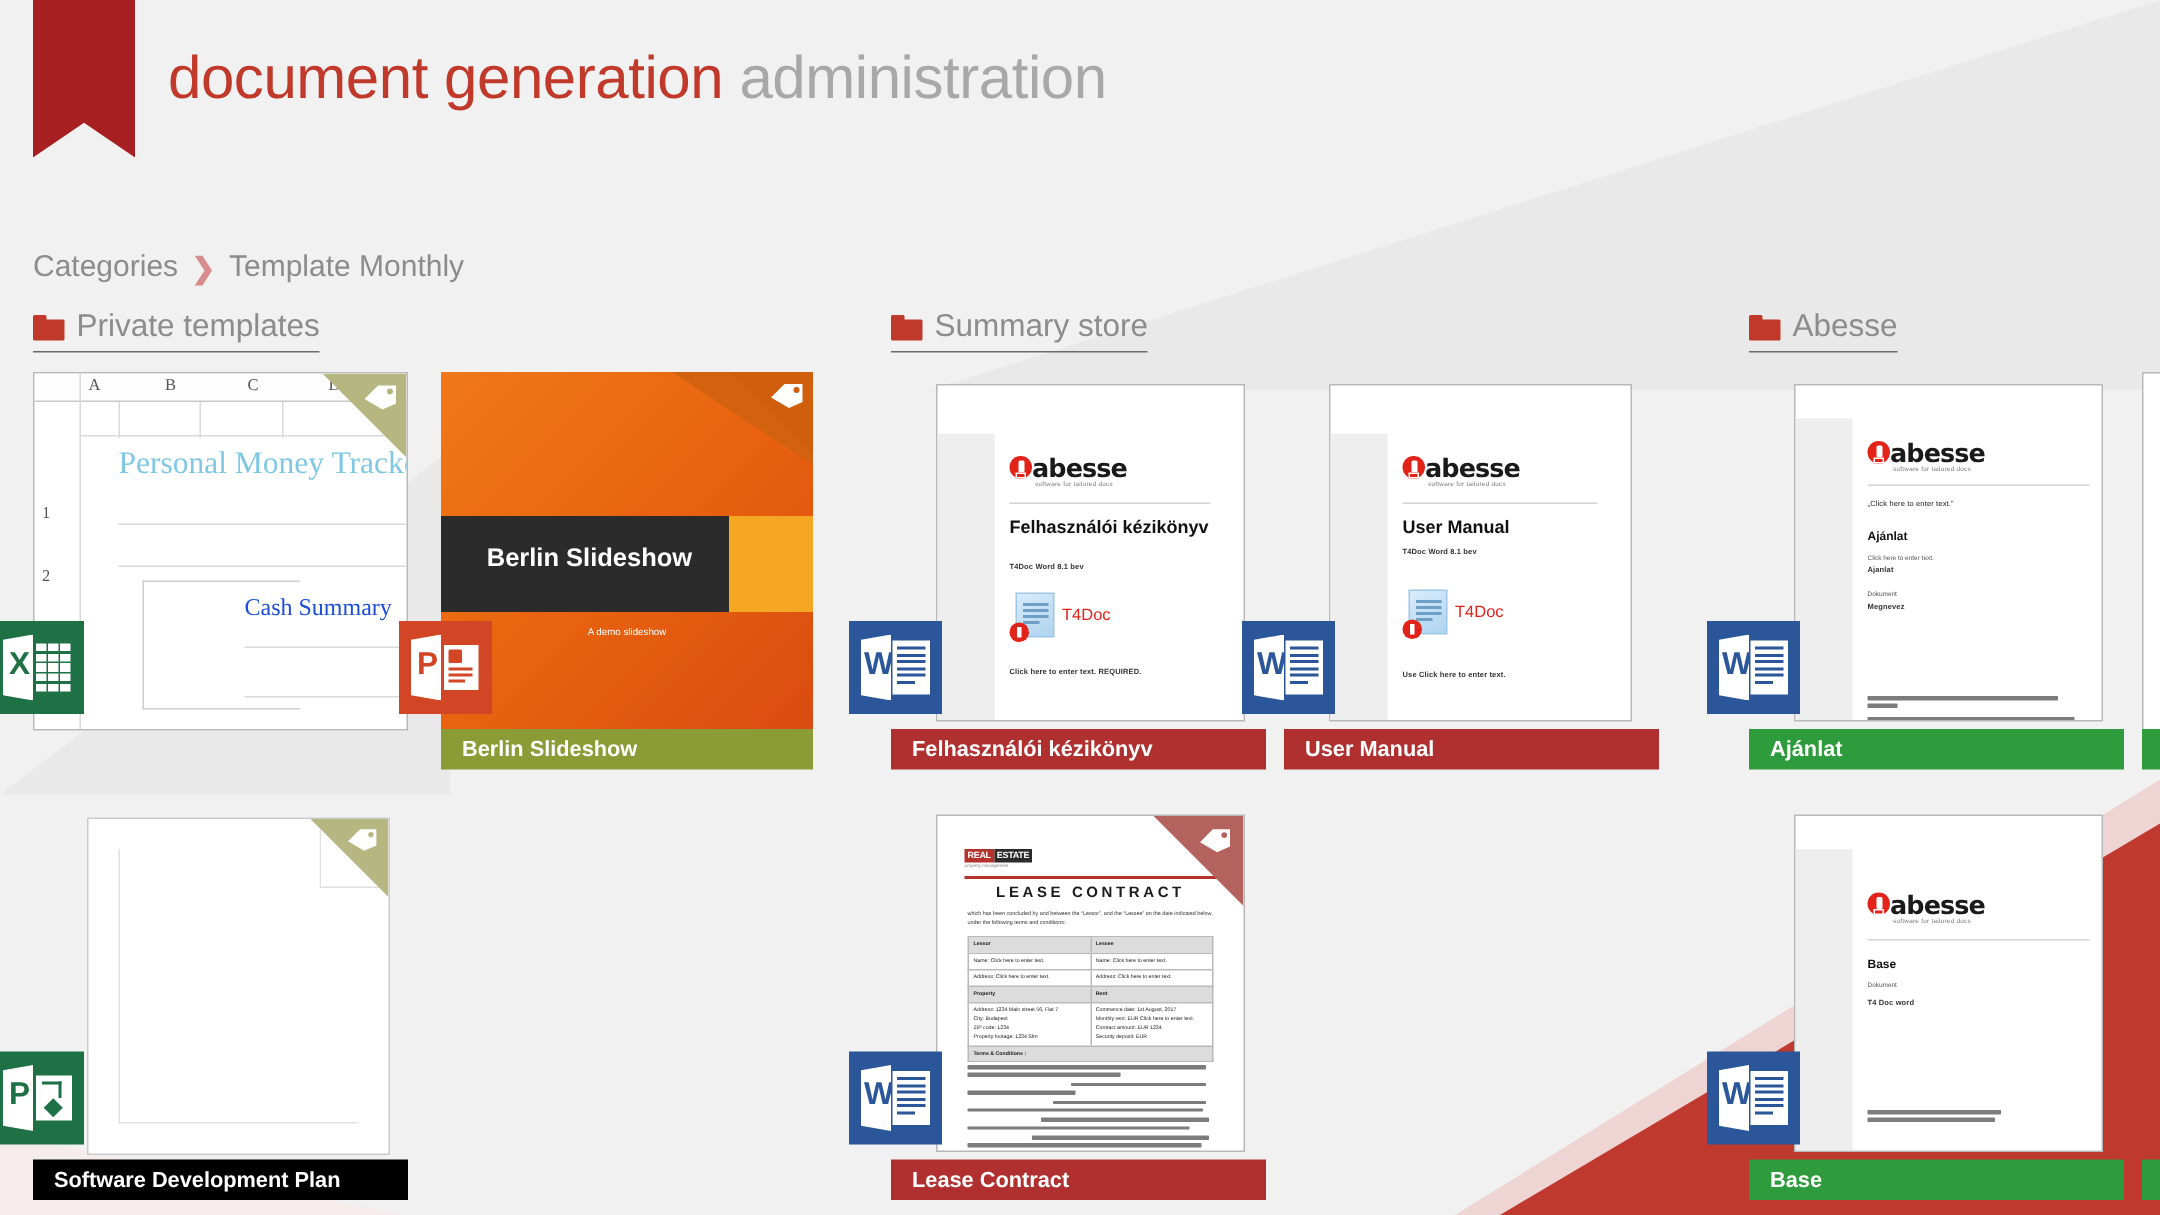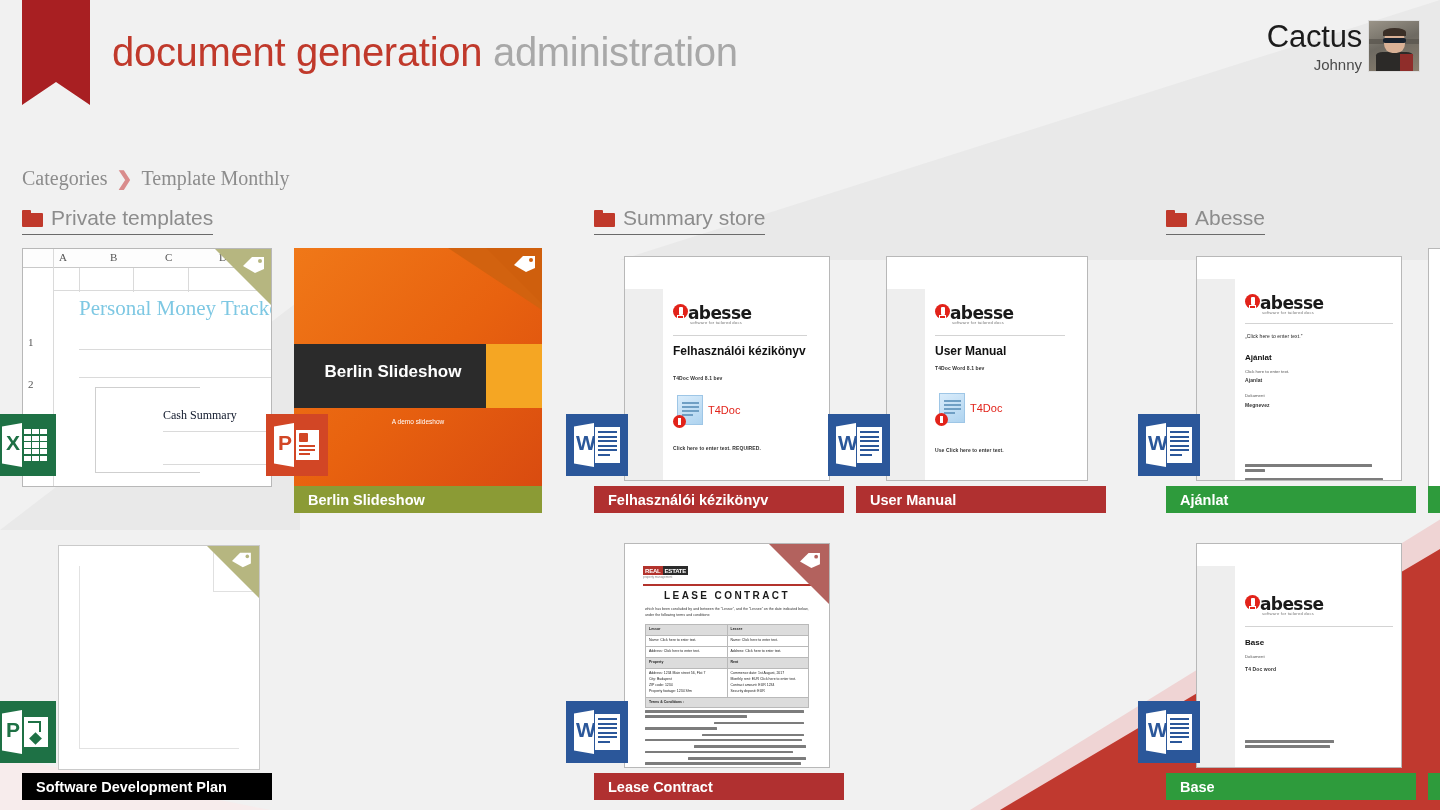--- a/index.html
+++ b/index.html
@@ -74,21 +74,21 @@
   .credits-row { display: flex; align-items: center; justify-content: flex-end; gap: 7px; margin-top: 12px; }
   .credits-text { font-size: 16px; font-weight: bold; color: #1c1c1c; }
   .bag-icon { width: 29px; height: 31px; position: relative; }
   .bag-icon .body { position: absolute; left: 0; bottom: 0; width: 29px; height: 24px; background: #8dc63f; border-radius: 1px; }
   .bag-icon .handle {
     position: absolute; left: 8px; top: 0; width: 13px; height: 11px;
     border: 3px solid #8dc63f; border-bottom: none; border-radius: 7px 7px 0 0;
   }
 
   
-  .breadcrumb { position: absolute; left: 22px; top: 167px; font-size: 20px; color: #8c8c8c; display: flex; align-items: flex-start; gap: 9px; font-family: Liberation Serif, serif; }
+  .breadcrumb { position: absolute; left: 22px; top: 167px; font-size: 20px; color: #8c8c8c; display: flex; align-items: flex-start; gap: 9px; }
   .breadcrumb .chev { color: #d98c8c; font-size: 19px; font-weight: bold; }
   .breadcrumb .crumb { color: #8c8c8c; }
 
   .searchbox {
     position: absolute; left: 1116px; top: 165px; width: 320px; height: 32px;
     border: 2px solid #2b2b2b; background: #fff; display: flex; align-items: center;
   }
   .searchbox input {
     flex: 1; border: none; outline: none; background: transparent;
     font-family: "Liberation Sans", sans-serif; font-size: 14px; color: #333;
@@ -154,21 +154,21 @@
 
   
   .pv { position: absolute; inset: 0; }
 
   
   .xl-hdr { position: absolute; left: 0; top: 0; right: 0; height: 19px; background: #fdfdfd; border-bottom: 1px solid #c9c9c9; }
   .xl-hdr span { position: absolute; top: 2px; font-size: 11px; color: #555; font-family: "Liberation Serif", serif; }
   .xl-gl { position: absolute; background: #dadada; }
   .xl-title { position: absolute; left: 56px; top: 47px; font-family: "Liberation Serif", serif; font-size: 21px; color: #7ec8e3; white-space: nowrap; }
   .xl-rownum { position: absolute; left: 5px; font-size: 11px; color: #555; font-family: "Liberation Serif", serif; }
-  .xl-cash { position: absolute; left: 140px; top: 159px; font-family: "Liberation Serif", serif; font-size: 12px; color: #0f172a; white-space: nowrap; }
+  .xl-cash { position: absolute; left: 140px; top: 148px; font-family: "Liberation Serif", serif; font-size: 16px; color: #1d4ed8; white-space: nowrap; }
   .xl-box { position: absolute; left: 72px; top: 138px; width: 105px; height: 86px; border: 1px solid #cfcfcf; border-right: none; }
 
   
   .bl-bg { position: absolute; inset: 0; background: linear-gradient(135deg,#f07818 0%,#e8620f 52%,#d94b10 100%); }
   .bl-tri { position: absolute; right: 0; top: 0; width: 94px; height: 62px; background: #d2620f; clip-path: polygon(100% 0,100% 100%,0 0); }
   .bl-band { position: absolute; left: 0; top: 96px; right: 50px; height: 64px; background: #2b2b2b; }
   .bl-orange { position: absolute; right: 0; top: 96px; width: 56px; height: 64px; background: #f5a623; }
   .bl-t { position: absolute; left: 0; right: 50px; top: 114px; text-align: center; color: #fff; font-size: 17px; font-weight: bold; }
   .bl-s { position: absolute; left: 0; right: 0; top: 170px; text-align: center; color: #fff; font-size: 6.5px; }
 
@@ -227,35 +227,20 @@
     <div class="wedge-bottom-red"></div>
   </div>
 
   <div class="header">
     <div class="ribbon"></div>
     <div class="app-title">
       <span class="t1">document generation</span><span class="t2"> administration</span>
     </div>
 
     <div class="userbox">
-      <div class="user-row">
-        <div class="user-names">
-          <div class="user-name">Cactus</div>
-          <div class="user-sub">Johnny</div>
-        </div>
-        <div class="avatar">
-          <div class="sky"></div>
-            <div class="band"></div>
-            <div class="body"></div>
-          <div class="shirt"></div>
-            <div class="head"></div>
-            <div class="hair"></div>
-            <div class="glasses"></div>
-        </div>
-      </div>
     </div>
   </div>
 
   <div class="breadcrumb">
     <span class="crumb">Categories</span>
     <span class="chev">❯</span>
     <span class="crumb">Template Monthly</span>
   </div>
 
 

